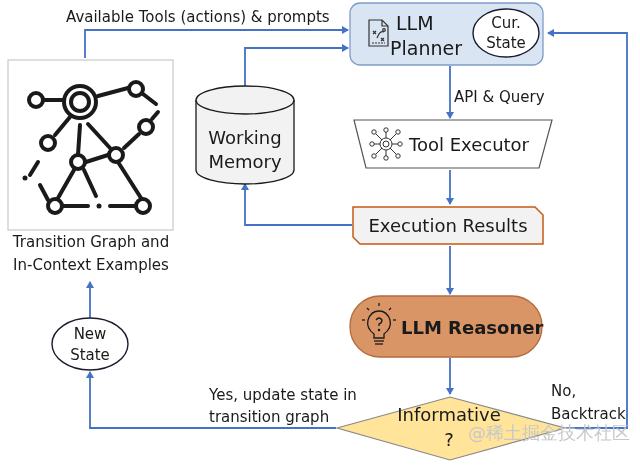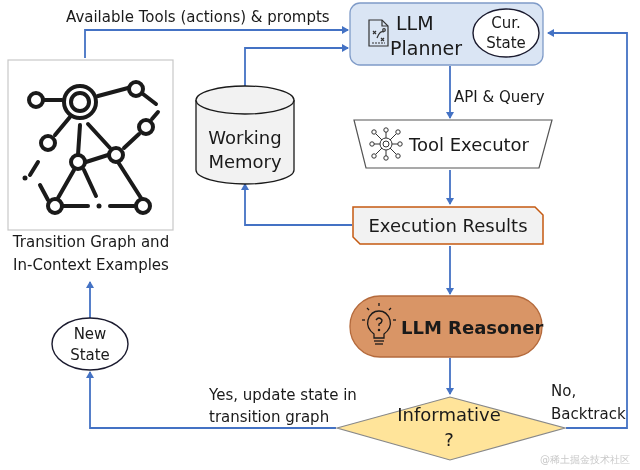--- a/index.html
+++ b/index.html
@@ -1,20 +1,20 @@
 <!DOCTYPE html>
 <html><head>
 <meta charset="utf-8">
 <style>
   html, body { margin:0; padding:0; background:#ffffff; }
   body { width:640px; height:470px; position:relative; overflow:hidden;
          font-family:"Liberation Sans", "DejaVu Sans", sans-serif; color:#1a1a1a; }
   svg#diagram { position:absolute; left:0; top:0; }
   .lbl { font-family:"DejaVu Sans", sans-serif; fill:#1a1a1a; }
-  .watermark { position:absolute; right:10px; bottom:3px; font-size:10px; color:#c8c8c8;
+  .watermark { position:absolute; right:10px; bottom:25px; font-size:18px; color:#c8c8c8;
                font-family:"DejaVu Sans", sans-serif; }
 </style>
 </head>
 <body>
 
 <svg id="diagram" width="640" height="470" viewBox="0 0 640 470">
   <defs>
     <marker id="arr" markerWidth="8" markerHeight="8" refX="6" refY="4" orient="auto" markerUnits="userSpaceOnUse">
       <path d="M0,0 L7,4 L0,8 z" fill="#4472c4"></path>
     </marker>

